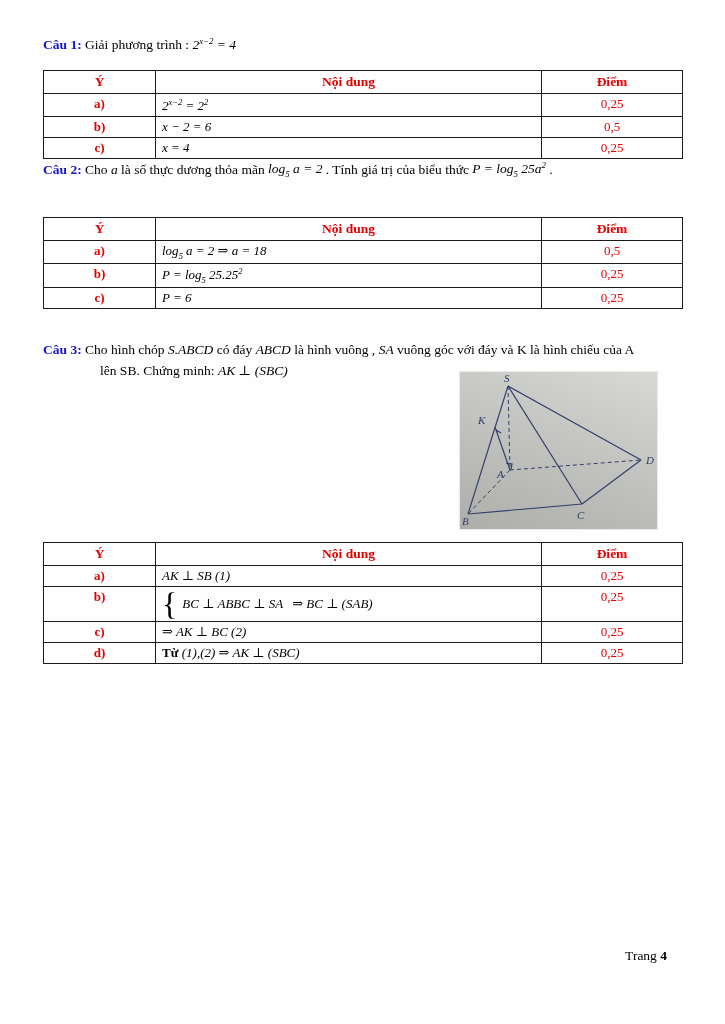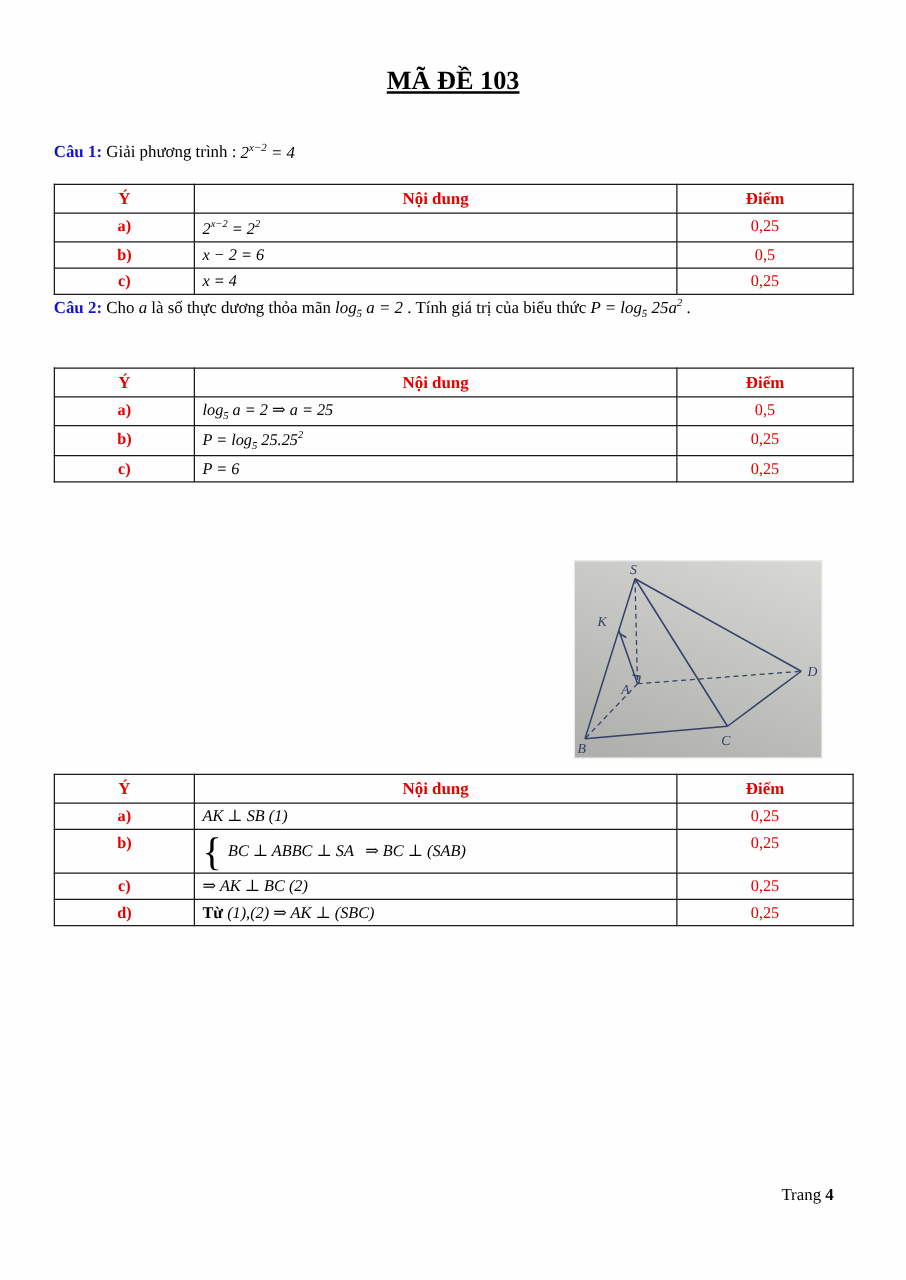--- a/index.html
+++ b/index.html
@@ -53,21 +53,20 @@
   .sys-lines { display:inline-flex; flex-direction:row; line-height:1.4; }
   .sys-after { margin-left:4px; }
 
   .footer { position:absolute; top:948px; right:58px; font-size:13.5px;text-align:right; }
 </style>
 </head>
 <body>
 
 <div class="page">
 
-  <h1 class="title"><span class="u">MÃ ĐỀ 103</span></h1>
 
   <p class="stmt q1-stmt">
     <span class="qlabel">Câu 1:</span>
     <span>Giải phương trình :</span>
     <span class="math"><span>2</span><sup>x−2</sup><span> = 4</span></span>
   </p>
 
   <table class="ans t1">
     <colgroup>
         <col class="c-y">
@@ -120,37 +119,48 @@
     <thead>
       <tr>
         <th>Ý</th>
         <th>Nội dung</th>
         <th>Điểm</th>
       </tr>
     </thead>
     <tbody>
       <tr>
         <td class="cell-y">a)</td>
-        <td class="cell-content"><span class="math"><span>log</span><sub>5</sub><span> a = 2 ⇒ a = 25</span></span></td>
+        <td class="cell-content"><span class="math"><span>log</span><sub>5</sub><span> a = 2 ⇒ a = 18</span></span></td>
         <td class="cell-score">0,5</td>
       </tr>
       <tr>
         <td class="cell-y">b)</td>
         <td class="cell-content"><span class="math"><span>P = log</span><sub>5</sub><span> 25.25</span><sup>2</sup></span></td>
         <td class="cell-score">0,25</td>
       </tr>
       <tr>
         <td class="cell-y">c)</td>
         <td class="cell-content"><span class="math">P = 6</span></td>
         <td class="cell-score">0,25</td>
       </tr>
     </tbody>
   </table>
 
   <div class="q3-section">
+    <p class="q3-text">
+      <span class="qlabel">Câu 3:</span>
+      <span>Cho hình chóp</span>
+      <span class="math">S.ABCD</span>
+      <span>có đáy</span>
+      <span class="math">ABCD</span>
+      <span>là hình vuông ,</span>
+      <span class="math">SA</span>
+      <span>vuông góc với đáy và K là hình chiếu của A lên SB. Chứng minh:</span>
+      <span class="math">AK ⊥ (SBC)</span>
+    </p>
 
     <div class="figure">
       <svg viewBox="0 0 197 157" width="197" height="157">
 
         <line class="ink-line" x1="48" y1="14" x2="8" y2="142"></line>
         <line class="ink-line" x1="48" y1="14" x2="122" y2="132"></line>
         <line class="ink-line" x1="48" y1="14" x2="181" y2="88"></line>
         <line class="ink-line" x1="8" y1="142" x2="122" y2="132"></line>
         <line class="ink-line" x1="122" y1="132" x2="181" y2="88"></line>
 

